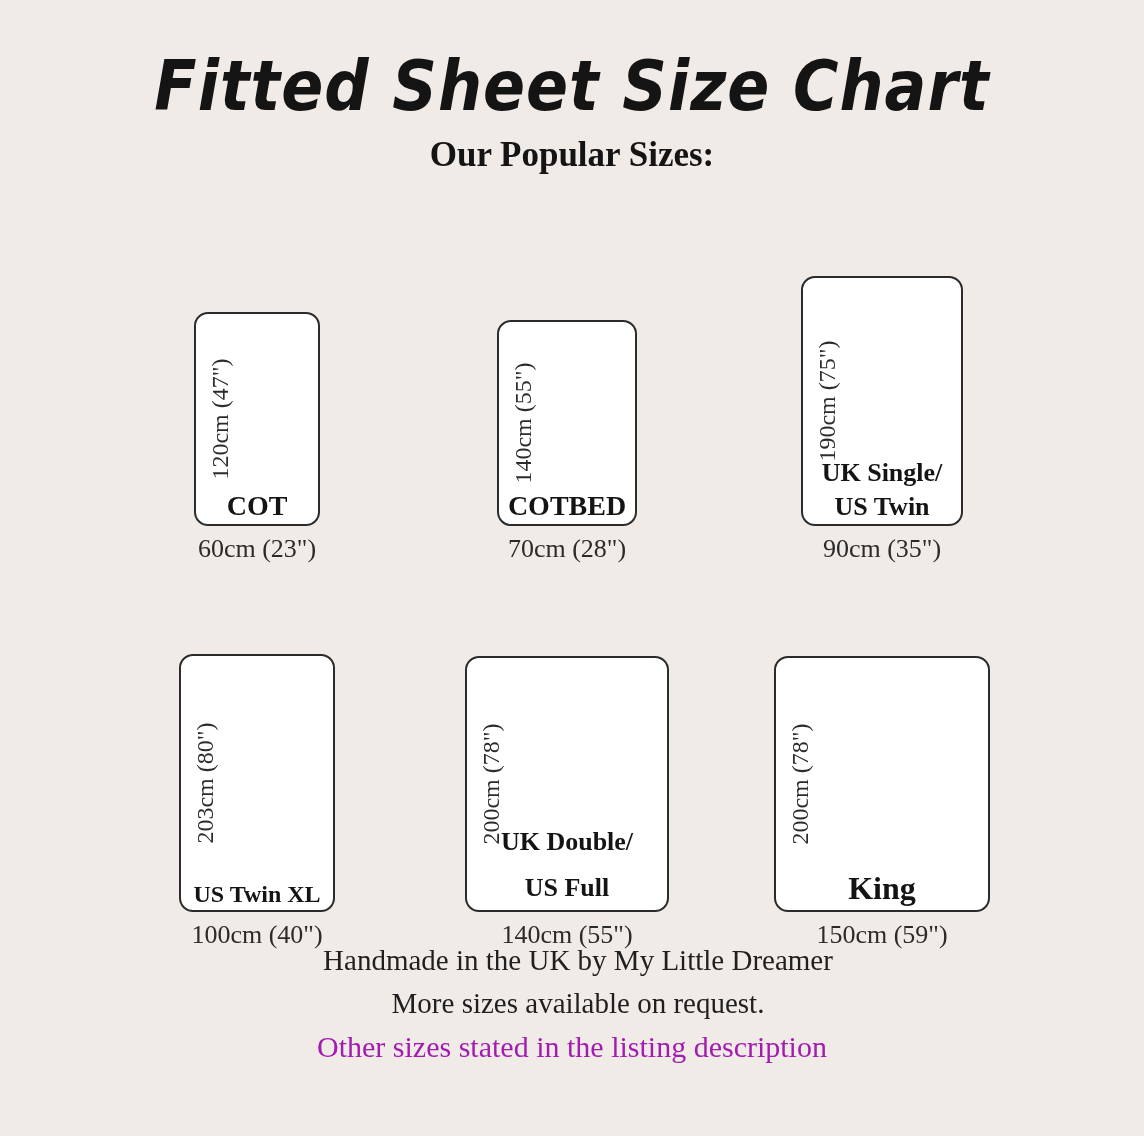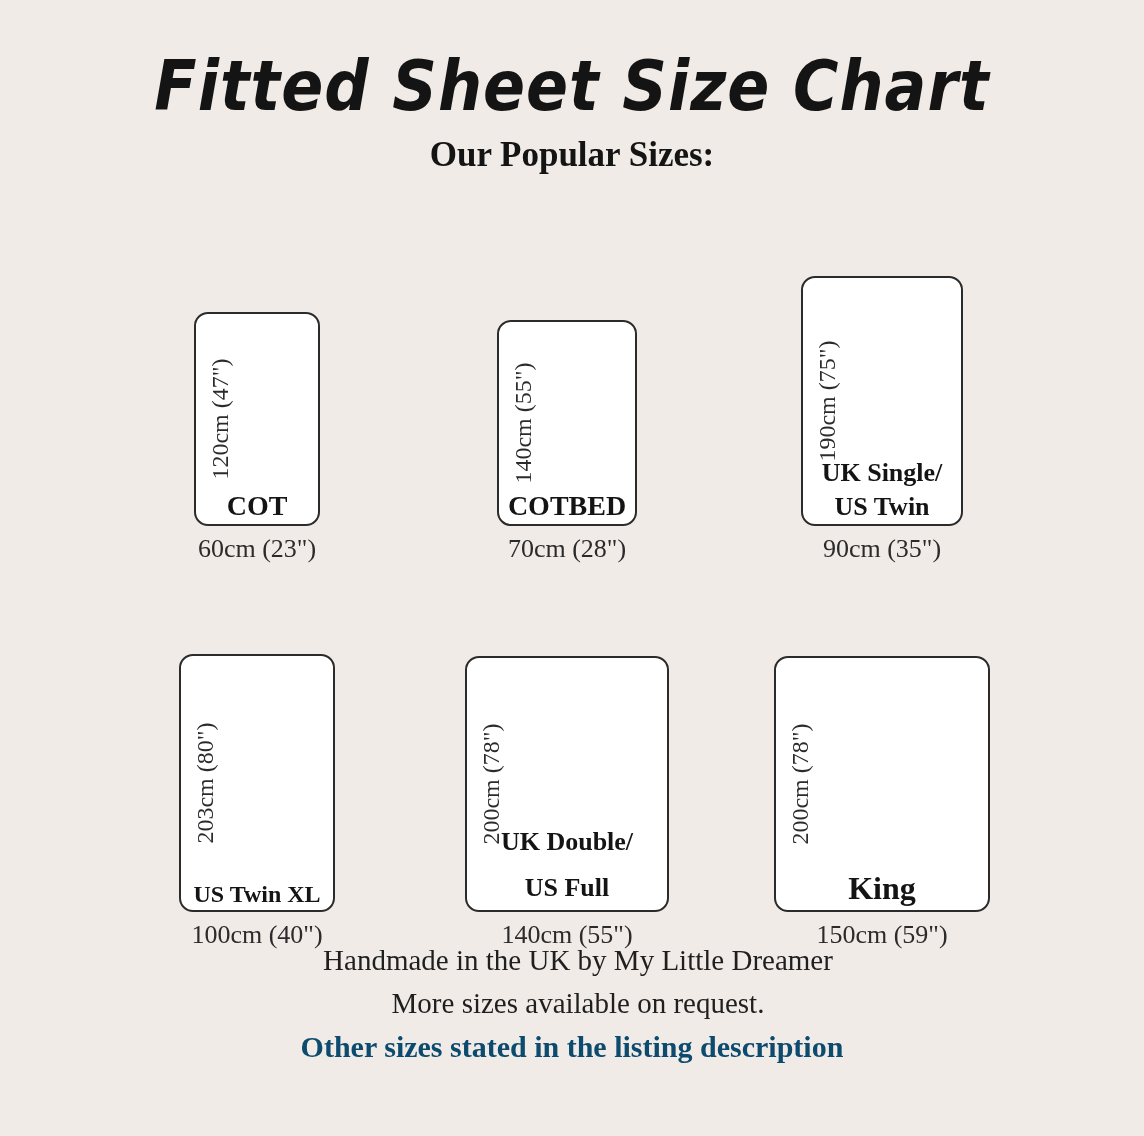--- a/index.html
+++ b/index.html
@@ -119,23 +119,23 @@
   }
   .footer-line {
     font-family: "Liberation Serif", serif;
     font-size: 29px;
     color: #1f1f1f;
     margin-bottom: 10px;
     padding-left: 12px;
   }
   .footer-bold {
     font-family: "Liberation Serif", serif;
-    font-weight: bold;
+    font-weight: normal;
     font-size: 30px;
-    color: #0c4a6e;
+    color: #a21caf;
     margin-top: 4px;
   }
 </style>
 </head>
 <body>
 
 <div class="page">
 
   <div class="title">Fitted Sheet Size Chart</div>
   <div class="subtitle">Our Popular Sizes:</div>

